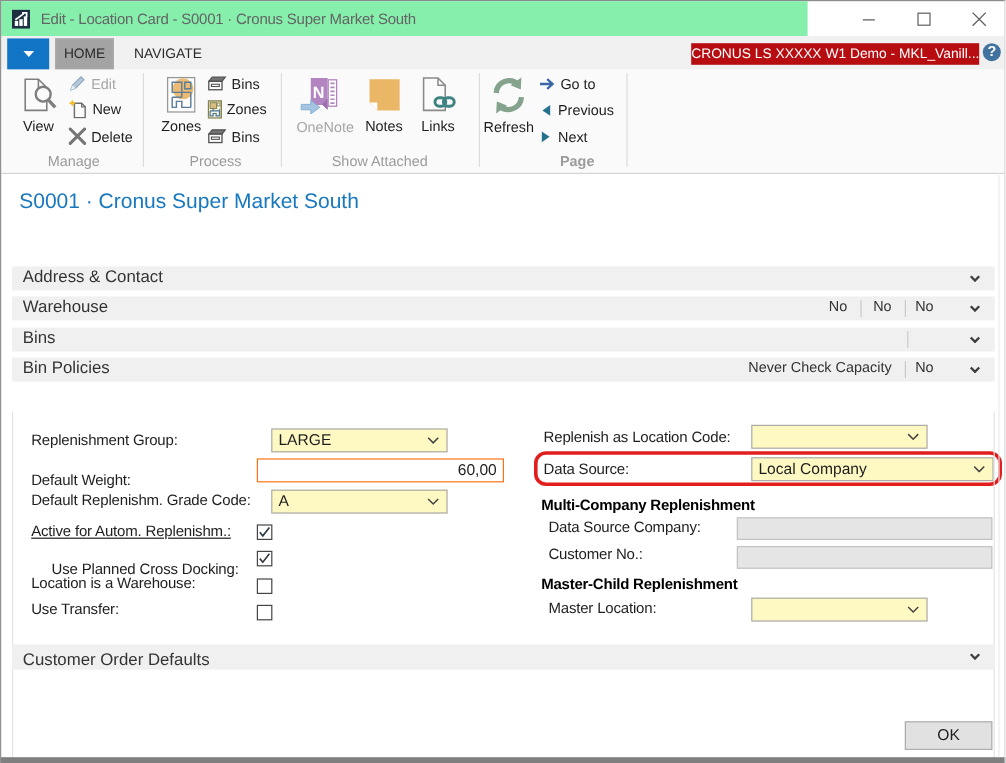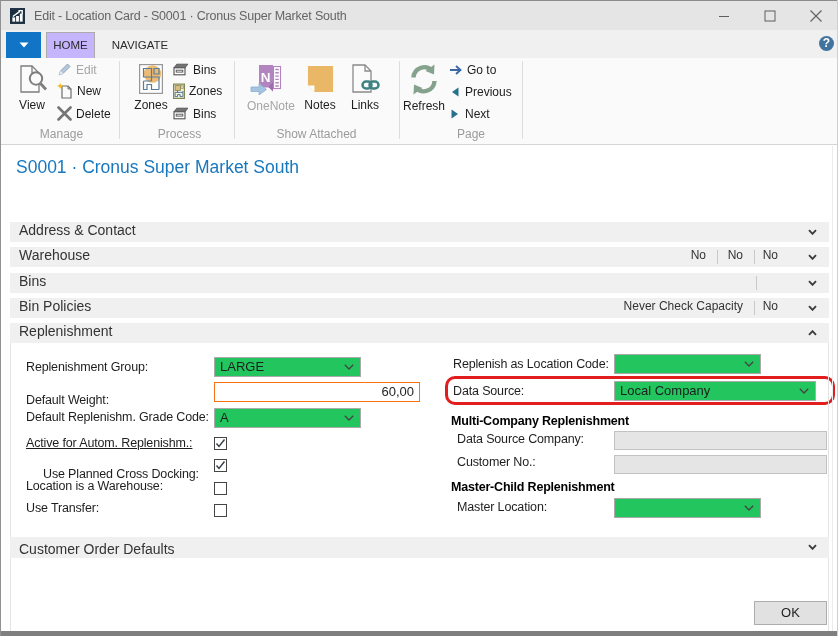--- a/index.html
+++ b/index.html
@@ -1,52 +1,52 @@
 <!DOCTYPE html>
 <html><head>
 <meta charset="utf-8">
 <style>
 * { margin:0; padding:0; box-sizing:border-box; }
 html,body { width:838px; height:636px; overflow:hidden; }
 body { font-family:"Liberation Sans", sans-serif; background:#fff; position:relative; }
 .topborder { position:absolute; left:0; top:0; width:838px; height:1px; background:#8b8b8b; }
 .leftborder { position:absolute; left:0; top:0; width:1px; height:636px; background:#919191; }
 .rightborder { position:absolute; right:0; top:0; width:1px; height:636px; background:#cfcfcf; }
-.titlebar { position:absolute; left:1px; top:1px; width:836px; height:29px; background:#e5e5e5; }
+.titlebar { position:absolute; left:1px; top:1px; width:672px; height:29px; background:#86efac; }
 .appicon { position:absolute; left:9px; top:7px; width:15px; height:16px; }
 .title { position:absolute; left:33px; top:7.5px; font-size:12.5px; color:#646464; letter-spacing:-0.2px; }
 .winbtn { position:absolute; top:0; width:45px; height:29px; }
 .winbtn svg { position:absolute; left:50%; top:50%; transform:translate(-50%,-50%); }
 
 .tabrow { position:absolute; left:1px; top:30px; width:836px; height:28px; background:#f0f0f0; }
 .appmenu { position:absolute; left:5px; top:2px; width:35px; height:26px; background:#1274c5; }
 .appmenu svg { position:absolute; left:50%; top:50%; transform:translate(-50%,-50%); }
 .tab { position:absolute; top:3px; height:25px; font-size:11.5px; color:#2b2b2b; text-align:center; line-height:25px; }
-.tab.active { top:2px; height:26px; background:#c4b5fd; border:1px solid #ababab; border-bottom:none; line-height:24px; }
+.tab.active { top:2px; height:26px; background:#a3a3a3; border:1px solid #ababab; border-bottom:none; line-height:24px; }
 .redlabel { position:absolute; left:575px; top:6px; width:240px; height:18px; background:#b70d11; color:#fff; font-size:11.5px; line-height:18px; text-align:center; white-space:nowrap; overflow:hidden; }
 .help { position:absolute; left:818px; top:6px; width:15px; height:15px; border-radius:50%; background:#42739e; color:#fff; font-size:12px; font-weight:bold; text-align:center; line-height:15px; }
 
 .ribbon { position:absolute; left:1px; top:58px; width:836px; height:87px; background:#fafafa; border-bottom:1px solid #d4d4d4; font-size:12px; }
 .rsep { position:absolute; top:3px; width:1px; height:78px; background:#dcdcdc; }
 .glabel { position:absolute; top:69px; font-size:12px; color:#9b9b9b; text-align:center; }
 .bigbtn { position:absolute; top:5px; text-align:center; font-size:12px; color:#1e1e1e; }
 .bigbtn .bicon { display:block; margin:1px auto 4px; }
 .smallbtn { position:absolute; font-size:12px; color:#1e1e1e; white-space:nowrap; height:17px; line-height:17px; }
 .smallbtn svg { vertical-align:middle; margin-right:4px; margin-top:-2px; }
 .gray { color:#a6a6a6; }
 
 .content { position:absolute; left:1px; top:146px; width:836px; height:484px; background:#fff; }
 .pagetitle { position:absolute; left:15px; top:11px; font-size:17.5px; color:#1878be; }
 .ft { position:absolute; left:9px; width:819px; height:20px; background:#f0f0f0; font-size:14px; color:#333; line-height:17px; padding-left:9px; }
 .ft .chev { position:absolute; right:12px; top:7px; }
 .ft .rval { position:absolute; font-size:12px; color:#333; top:0; }
 .ft .vsep { position:absolute; top:3px; width:1px; height:14px; background:#c9c9c9; }
 .flabel { position:absolute; font-size:12.5px; letter-spacing:-0.15px; color:#1e1e1e; }
 .fbold { position:absolute; font-size:12.5px; letter-spacing:-0.2px; font-weight:bold; color:#000; }
-.dd { position:absolute; height:20px; background:#22c55e; border:1px solid #ababab; font-size:13px; color:#1e1e1e; line-height:18px; padding-left:5px; }
+.dd { position:absolute; height:20px; background:#fef9c3; border:1px solid #ababab; font-size:13px; color:#1e1e1e; line-height:18px; padding-left:5px;margin-left:12px; }
 .dd svg { position:absolute; right:6px; top:6px; }
 .input { position:absolute; height:20px; background:#fff; border:1px solid #f97316; font-size:13px; color:#1e1e1e; line-height:18px; text-align:right; padding-right:5px; }
 .dis { position:absolute; height:19px; background:#e5e5e5; border:1px solid #c2c2c2; }
 .cb { position:absolute; width:13px; height:13px; background:#fff; border:1.2px solid #454545; }
 .redbox { position:absolute; left:444px; top:230px; width:390px; height:29px; border:3px solid #e21d1d; border-radius:10px; }
 .okbtn { position:absolute; left:754px; top:601px; width:73px; height:24px; background:#e1e1e1; border:1px solid #adadad; font-size:13px; color:#1e1e1e; text-align:center; line-height:22px; }
 .bottombar { position:absolute; left:0; top:631px; width:838px; height:5px; background:#7f7f7f; }
 </style>
 </head>
 <body>
@@ -79,32 +79,33 @@
 </div>
 
 <div class="tabrow">
   <div class="appmenu">
       <svg width="10" height="6" viewBox="0 0 10 6">
         <path d="M0.5 0.5 L9.5 0.5 L5 5.5 Z" fill="#fff"></path>
       </svg>
     </div>
   <div class="tab active" style="left:45px; width:49px;">HOME</div>
   <div class="tab" style="left:104px; width:70px;">NAVIGATE</div>
+  <div class="redlabel">CRONUS LS XXXXX W1 Demo - MKL_Vanill...</div>
   <div class="help">?</div>
 </div>
 
 <div class="ribbon">
   <div class="rsep" style="left:118px;"></div>
   <div class="rsep" style="left:233px;"></div>
   <div class="rsep" style="left:398px;"></div>
   <div class="rsep" style="left:521px;"></div>
   <div class="glabel" style="left:18px; width:85px;">Manage</div>
   <div class="glabel" style="left:131px; width:95px;">Process</div>
   <div class="glabel" style="left:248px; width:135px;">Show Attached</div>
-  <div class="glabel" style="left:420px; width:100px;">Page</div>
+  <div class="glabel" style="left:430px; width:100px;font-weight:bold;">Page</div>
 
   <div class="bigbtn" style="left:11px; width:40px;">
     <svg class="bicon" width="32" height="30" viewBox="0 0 32 30">
       <path d="M5 2 H16 L23 9 V28 H5 Z" fill="#fbfbfb" stroke="#7e7e7e" stroke-width="1.3"></path>
       <path d="M16 2 L16 9 L23 9" fill="none" stroke="#7e7e7e" stroke-width="1.3"></path>
       <circle cx="20" cy="14.5" r="6.2" fill="#fafafa" stroke="#7e7e7e" stroke-width="2"></circle>
       <line x1="24.5" y1="19.5" x2="30" y2="25.5" stroke="#7e7e7e" stroke-width="2.8"></line>
     </svg>
     <div>View</div>
   </div>
@@ -222,25 +223,20 @@
       </svg>
   </div>
   <div class="ft" style="top:152px;">Bin Policies
     <span class="rval" style="right:86px;">Never Check Capacity</span>
     <span class="vsep" style="right:74px;"></span>
     <span class="rval" style="right:51px;">No</span>
     <svg class="chev" width="9" height="6" viewBox="0 0 9 6">
         <path d="M1 1.2 L4.5 4.8 L8 1.2" stroke="#3c3c3c" stroke-width="1.9" fill="none"></path>
       </svg>
   </div>
-  <div class="ft" style="top:177px;">Replenishment
-    <svg class="chev" width="9" height="6" viewBox="0 0 9 6">
-        <path d="M1 4.8 L4.5 1.2 L8 4.8" stroke="#3c3c3c" stroke-width="1.9" fill="none"></path>
-      </svg>
-  </div>
 
   <div class="flabel" style="left:25px; top:214px;">Replenishment Group:</div>
   <div class="dd" style="left:213px; top:211px; width:147px;">LARGE
     <svg width="10" height="6" viewBox="0 0 10 6">
         <path d="M0.8 0.8 L5 5 L9.2 0.8" stroke="#444" stroke-width="1.3" fill="none"></path>
       </svg>
   </div>
   <div class="flabel" style="left:25px; top:247px;">Default Weight:</div>
   <div class="input" style="left:213px; top:236px; width:206px;">60,00</div>
   <div class="flabel" style="left:25px; top:264px;">Default Replenishm. Grade Code:</div>

